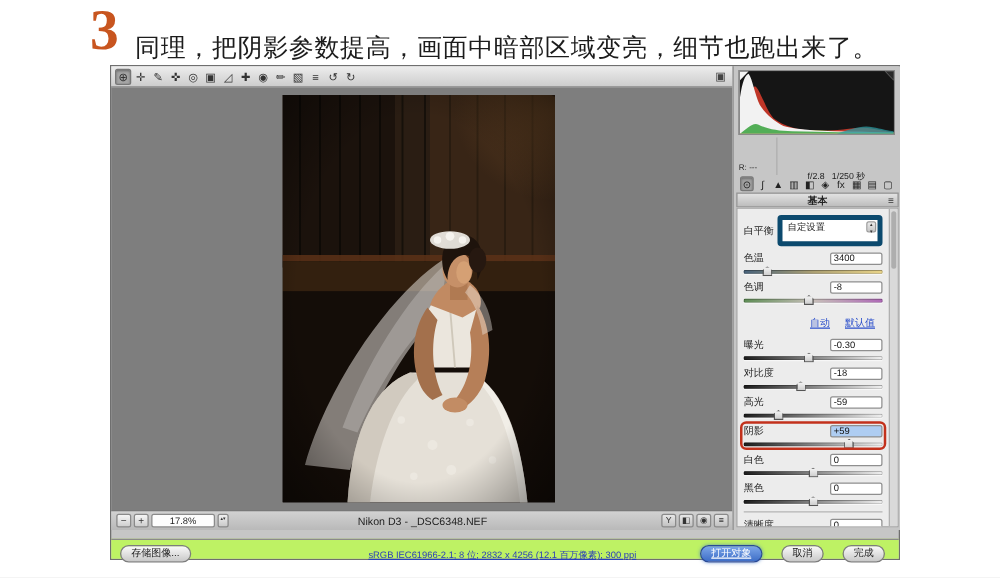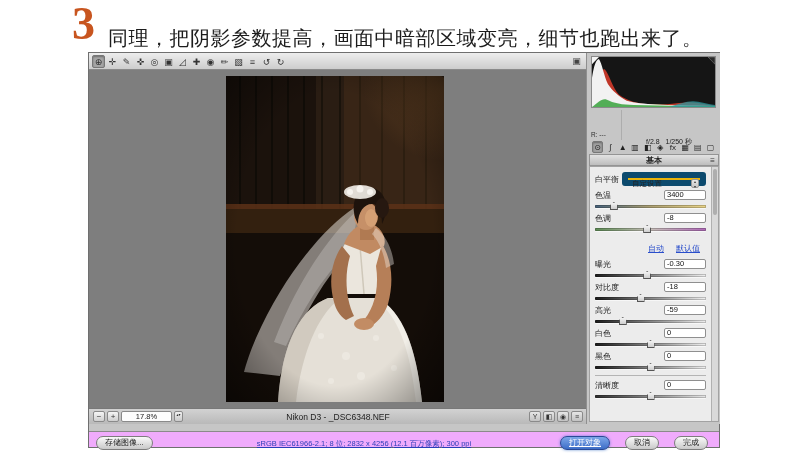--- a/index.html
+++ b/index.html
@@ -70,55 +70,55 @@
              font-size:8px; font-weight:bold; color:#222; text-align:center; line-height:11px; }
   .tab-menu { position:absolute; right:3px; top:0; font-weight:normal; font-size:8px; color:#333; }
 
   .sliders-panel { position:absolute; left:2px; top:113px; width:130px; bottom:2px;
                    background:#ececec; border:1px solid #a2a2a2; padding:4px 12px 4px 5px; overflow:hidden; }
   .panel-scrollbar { position:absolute; right:0; top:0; bottom:0; width:7px; background:#d9d9d9; border-left:1px solid #b0b0b0; }
   .panel-scroll-thumb { position:absolute; left:1px; right:1px; top:2px; height:46px; background:#aeaeae; border-radius:3px; }
 
   .wb-row { display:flex; align-items:center; gap:3px; margin:1px 0 4px 0; }
   .wb-label { font-size:8px; color:#222; white-space:nowrap; }
-  .wb-select { flex:1; height:14px; background:#eab308; border:6px solid #0c4a6e; border-radius:3px;
+  .wb-select { flex:1; height:25px; background:#ffffff; border:4px solid #0c4a6e; border-radius:3px;
                font-size:7.5px; line-height:11px; color:#222; padding:0 10px 0 4px; position:relative; }
   .wb-stepper { position:absolute; right:1px; top:1px; width:8px; height:9px; background:linear-gradient(#eaeaea,#c6c6c6);
                 border:1px solid #999; border-radius:2px; font-size:4px; line-height:4.5px; text-align:center; color:#333; }
 
   .links-row { text-align:right; margin:3px 0 4px 0; }
   .links-row span { font-size:8px; color:#2a4ecb; text-decoration:underline; margin:0 6px; cursor:pointer; }
 
   .sblock { position:relative; margin-bottom:2px; }
-  .srow { display:flex; justify-content:space-between; align-items:flex-start; height:11px; }
+  .srow { display:flex; justify-content:space-between; align-items:flex-end; height:11px; }
   .slabel { font-size:8px; color:#222; white-space:nowrap; }
   .svalue { width:42px; height:10px; background:#fff; border:1px solid #8f8f8f; border-radius:2px;
             font-size:7.5px; line-height:8px; color:#111; padding:0 2px; }
   .svalue.vsel { background:#aecdf2; }
   .strack-wrap { position:relative; height:10px; }
   .strack { position:absolute; left:0; right:0; top:4px; height:3px; border-radius:1px;
             box-shadow:0 1px 0 rgba(255,255,255,.6), inset 0 0 0 .5px rgba(0,0,0,.4); }
   .t-tone { background:linear-gradient(90deg,#1c1c1c,#efefef); }
   .t-temp { background:linear-gradient(90deg,#47627b,#ab9f72,#e9d489); }
   .t-tint { background:linear-gradient(90deg,#5d8c54,#c6beb8,#ae68b6); }
   .t-clarity { background:linear-gradient(90deg,#2e2e2e,#e6e6e6); }
   .sthumb { position:absolute; top:1px; width:8px; height:8px; margin-left:-4px;
             background:linear-gradient(#f2f2f2,#cfcfcf); border:1px solid #555;
             clip-path:polygon(50% 0,100% 40%,100% 100%,0 100%,0 40%); }
   .divider { border:none; border-top:1px solid #b4b4b4; margin:3px 0 4px 0; }
   .red-frame { position:absolute; left:-3px; right:-3px; top:-2px; bottom:0;
                border:2px solid #c2311c; border-radius:5px; pointer-events:none; }
 
   
   .footer-bar { position:absolute; left:0; right:0; bottom:0; height:16px;
-                background:#f0abfc; border-top:1px solid #8a8a8a;padding-left:14px; }
+                background:#bef264; border-top:1px solid #8a8a8a;padding-left:14px; }
   .btn { height:14px; background:linear-gradient(#fafafa,#c9c9c9); border:1px solid #7d7d7d;
          border-radius:7px; font-size:8px; line-height:12px; color:#1a1a1a; padding:0 8px; text-align:center; }
   .save-btn { position:absolute; left:7px; top:4px; }
-  .workflow-link { position:absolute; left:130px; width:290px; top:7px; text-align:center;
+  .workflow-link { position:absolute; left:130px; width:290px; top:7px; text-align:right;
                    font-size:7.5px; color:#2a3fb8; text-decoration:underline; white-space:nowrap; cursor:pointer; }
   .footer-btns { position:absolute; right:11px; top:4px; display:flex; gap:15px; }
   .open-btn { background:linear-gradient(#7ca6e9,#3e6ec7); border-color:#2a4a96; color:#fff;
               box-shadow:0 0 3px rgba(70,120,200,.8);text-decoration:underline; }
 </style>
 </head>
 <body>
 
 <div class="page">
 
@@ -342,20 +342,31 @@
             <div class="sblock">
               <div class="srow">
                 <span class="slabel">高光</span>
                 <span class="svalue">-59</span>
               </div>
               <div class="strack-wrap">
                 <div class="strack t-tone"></div>
                 <div class="sthumb" style="left:25%"></div>
               </div>
             </div>
+            <div class="sblock highlighted">
+              <div class="srow">
+                <span class="slabel">阴影</span>
+                <span class="svalue vsel">+59</span>
+              </div>
+              <div class="strack-wrap">
+                <div class="strack t-tone"></div>
+                <div class="sthumb" style="left:76%"></div>
+              </div>
+              <div class="red-frame"></div>
+            </div>
             <div class="sblock">
               <div class="srow">
                 <span class="slabel">白色</span>
                 <span class="svalue">0</span>
               </div>
               <div class="strack-wrap">
                 <div class="strack t-tone"></div>
                 <div class="sthumb" style="left:50%"></div>
               </div>
             </div>

